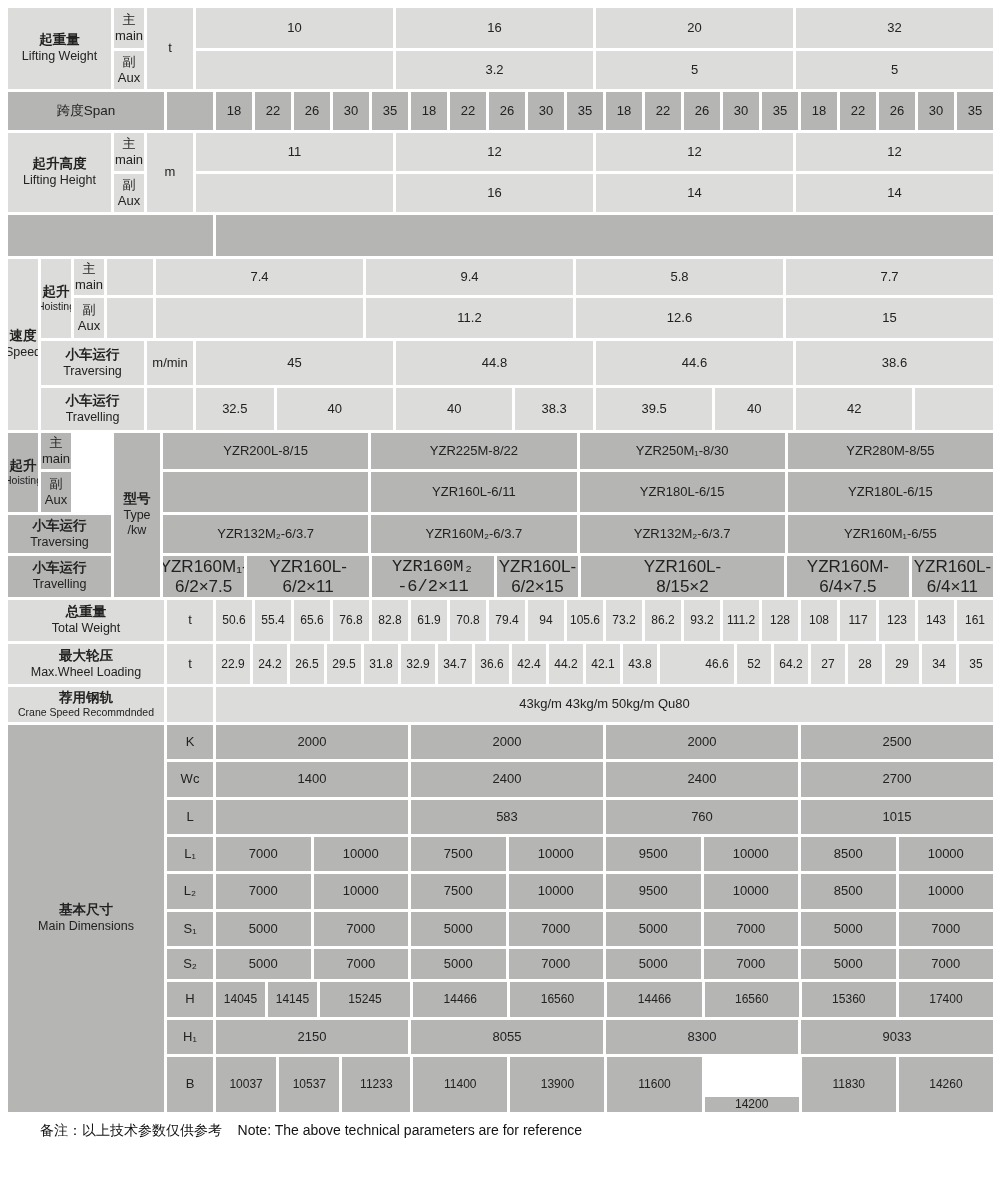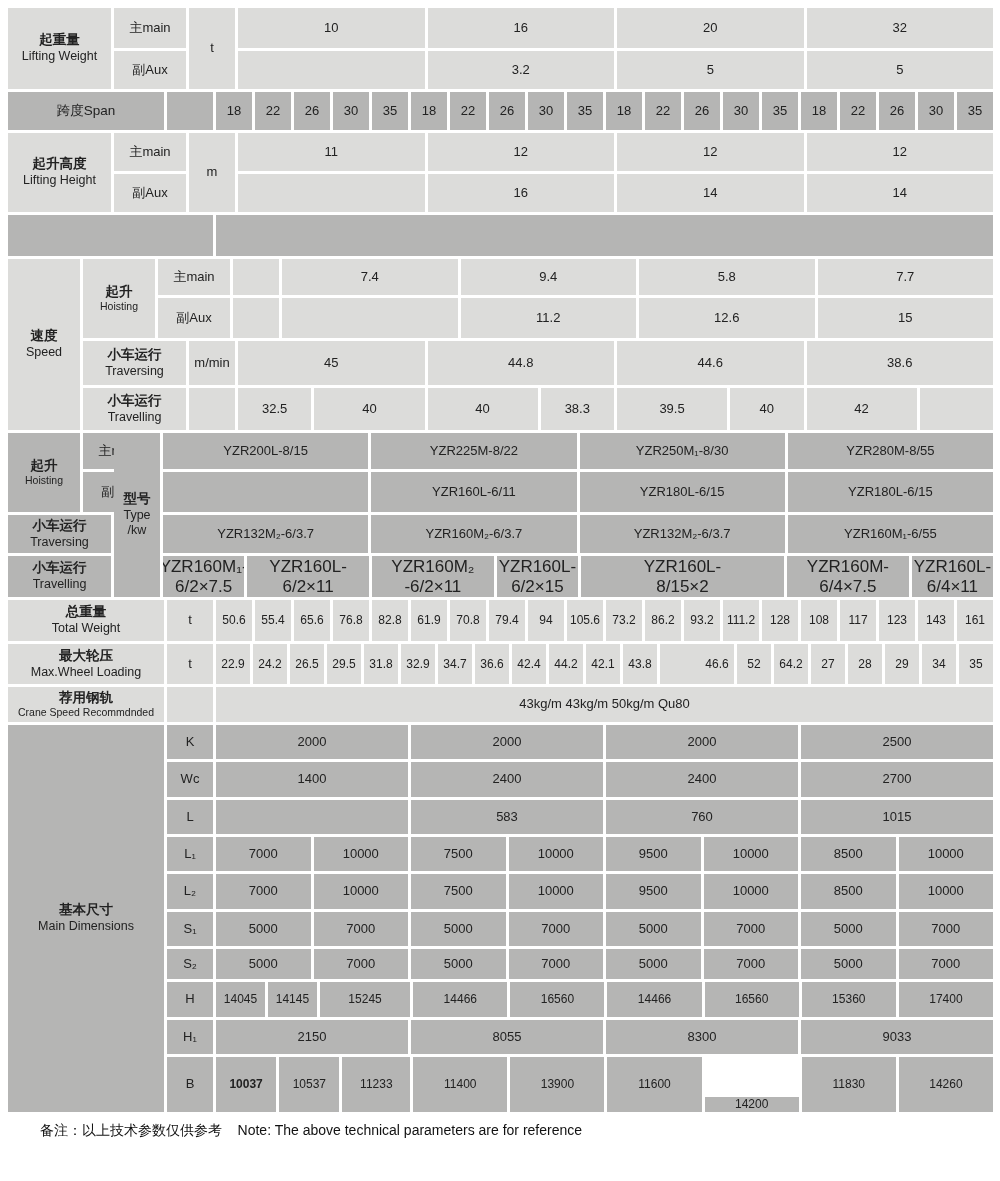--- a/index.html
+++ b/index.html
@@ -7,21 +7,21 @@
   body{width:1000px;height:1181px;background:#ffffff;
        font-family:"Liberation Sans","DejaVu Sans",sans-serif;color:#222}
   .table{width:985px;margin:8px 0 0 8px;display:flex;flex-direction:column;gap:3px}
   .band,.row{display:flex;gap:3px;min-width:0}
   .stack{display:flex;flex-direction:column;gap:3px;min-width:0}
   .grow{flex:1 1 0;min-width:0}
   .cell{background:#dcdcda;display:flex;align-items:center;justify-content:center;
         text-align:center;font-size:13px;line-height:1.25;overflow:hidden}
   .dk{background:#b5b5b4}
   .w46{width:46px;flex:none}
-  .w50{width:72px;flex:none}
+  .w50{width:30px;flex:none}
   .w103{width:103px;flex:none}
   .w156{width:156px;flex:none}
   .w205{width:205px;flex:none}
   .zh{font-weight:700;font-size:13.5px;display:block}
   .en{font-size:12.5px;display:block}
   .en-sm{font-size:10.5px;display:block}
   .one{font-size:13.5px}
   .fs12 > .cell{font-size:12px}
   .fs11 > .cell{font-size:17px;line-height:1.15}
   .dcell{white-space:pre-line}
@@ -248,21 +248,21 @@
           <div class="cell dcell dk" style="flex: 5 1 0px;">YZR132M₂-6/3.7</div>
           <div class="cell dcell dk" style="flex: 5 1 0px;">YZR160M₂-6/3.7</div>
           <div class="cell dcell dk" style="flex: 5 1 0px;">YZR132M₂-6/3.7</div>
           <div class="cell dcell dk" style="flex: 5 1 0px;">YZR160M₁-6/55</div>
         </div>
       <div class="row grow fs11">
           <div class="cell dcell dk" style="flex: 2 1 0px;">YZR160M₁-
 6/2×7.5</div>
           <div class="cell dcell dk" style="flex: 3 1 0px;">YZR160L-
 6/2×11</div>
-          <div class="cell dcell dk" style="flex: 3 1 0px;">YZR160M₂
+          <div class="cell dcell dk" style="flex: 3 1 0px; font-family: Liberation Mono, monospace;">YZR160M₂
 -6/2×11</div>
           <div class="cell dcell dk" style="flex: 2 1 0px;">YZR160L-
 6/2×15</div>
           <div class="cell dcell dk" style="flex: 5 1 0px;">YZR160L-
 8/15×2</div>
           <div class="cell dcell dk" style="flex: 3 1 0px;">YZR160M-
 6/4×7.5</div>
           <div class="cell dcell dk" style="flex: 2 1 0px;">YZR160L-
 6/4×11</div>
         </div>
@@ -453,21 +453,21 @@
         <div class="row grow">
             <div class="cell dcell dk" style="flex: 5 1 0px;">2150</div>
             <div class="cell dcell dk" style="flex: 5 1 0px;">8055</div>
             <div class="cell dcell dk" style="flex: 5 1 0px;">8300</div>
             <div class="cell dcell dk" style="flex: 5 1 0px;">9033</div>
           </div>
       </div>
       <div class="band grow">
         <div class="cell w46 dk">B</div>
         <div class="row grow fs12">
-            <div class="cell dcell dk" style="flex: 1.6 1 0px; font-weight: bold;">10037</div>
+            <div class="cell dcell dk" style="flex: 1.6 1 0px;">10037</div>
             <div class="cell dcell dk" style="flex: 1.6 1 0px;">10537</div>
             <div class="cell dcell dk" style="flex: 1.8 1 0px;">11233</div>
             <div class="cell dcell dk" style="flex: 2.5 1 0px;">11400</div>
             <div class="cell dcell dk" style="flex: 2.5 1 0px;">13900</div>
             <div class="cell dcell dk" style="flex: 2.5 1 0px;">11600</div>
             <div class="cell dcell dk" style="flex: 2.5 1 0px; margin-top: 40px;">14200</div>
             <div class="cell dcell dk" style="flex: 2.5 1 0px;">11830</div>
             <div class="cell dcell dk" style="flex: 2.5 1 0px;">14260</div>
           </div>
       </div>

